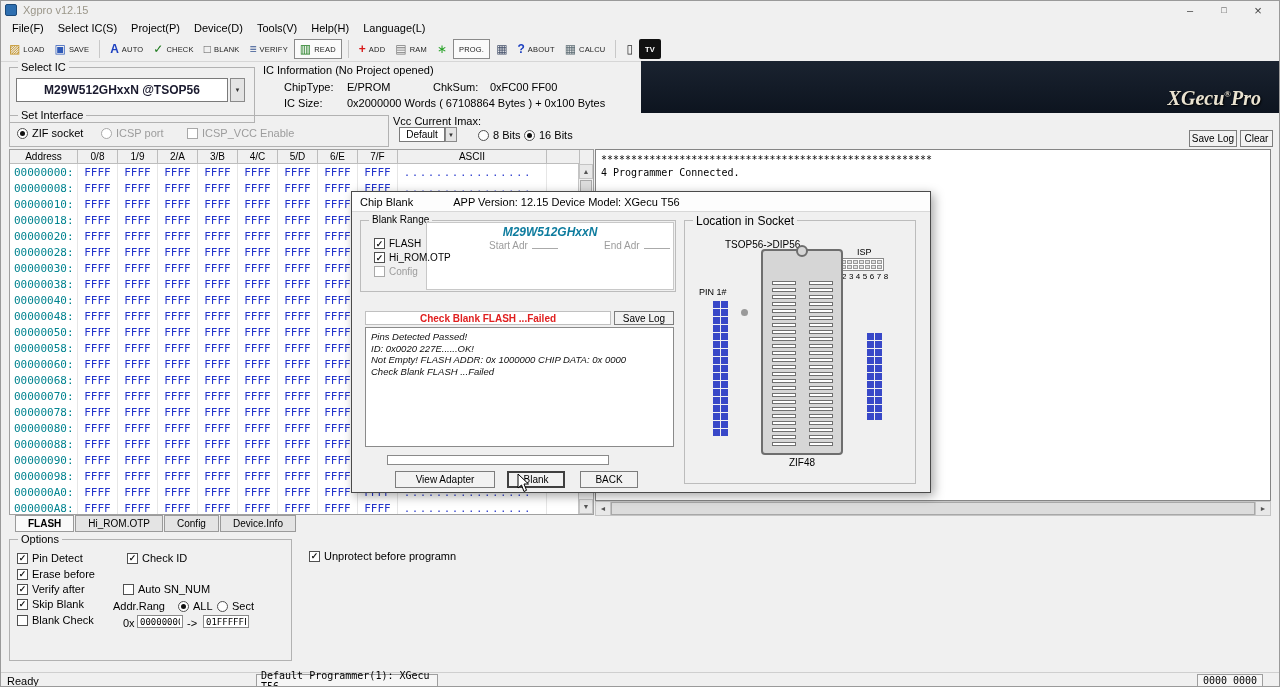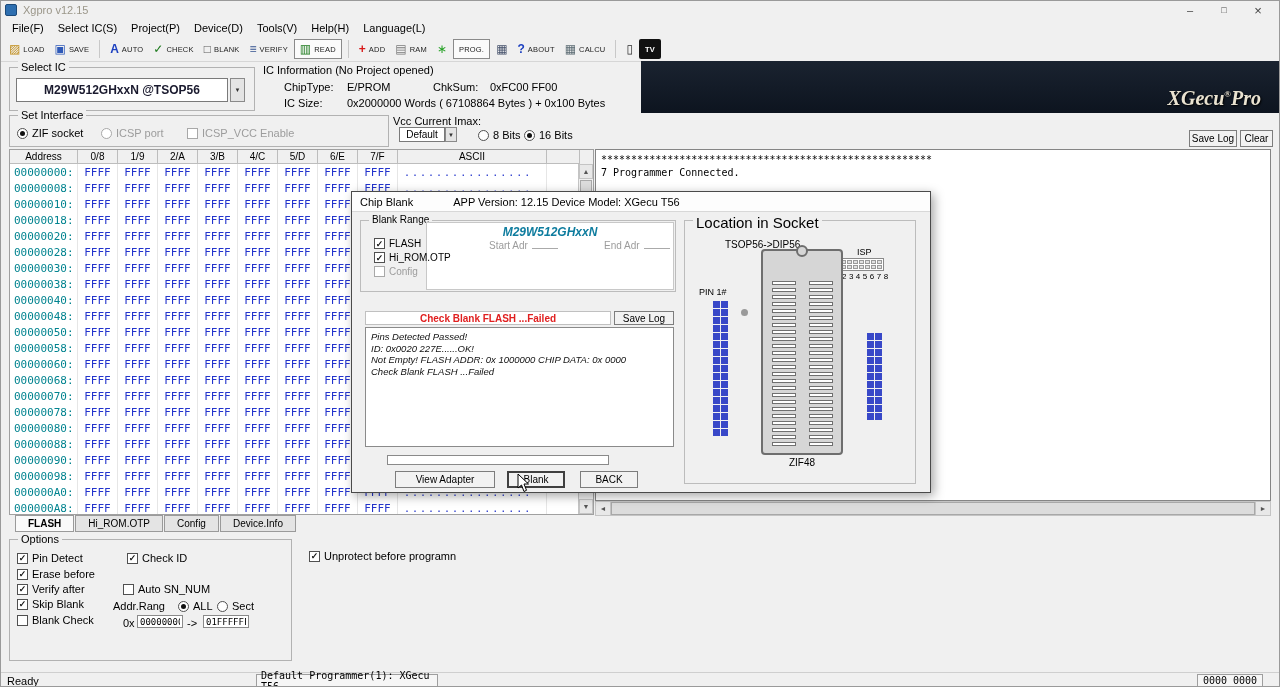--- a/index.html
+++ b/index.html
@@ -190,21 +190,21 @@
         <span class="tb-label">TV</span>
       </div>
     </div>
 
   <div class="logo-panel">
     <div class="brand">
       <span>XGecu</span><sup>®</sup><span>Pro</span>
     </div>
   </div>
 
-  <div class="groupbox" style="left:8px;top:66px;width:246px;height:44px">
+  <div class="groupbox" style="left:8px;top:66px;width:246px;height:56px">
     <span class="glabel">Select IC</span>
     <div class="combo abs" style="left:6px;top:10px;width:212px;height:24px;font-weight:bold;font-size:12px;color:#1a1a2e">M29W512GHxxN   @TSOP56</div>
     <div class="dd-btn abs" style="left:220px;top:10px;width:15px;height:24px"></div>
   </div>
 
   <span class="abs" style="left:262px;top:63px">IC Information (No Project opened)</span>
   <span class="abs" style="left:283px;top:80px">ChipType:</span>
   <span class="abs" style="left:346px;top:80px">E/PROM</span>
   <span class="abs" style="left:432px;top:80px">ChkSum:</span>
   <span class="abs" style="left:489px;top:80px">0xFC00 FF00</span>
@@ -546,21 +546,21 @@
     <div class="vscroll">
       <div class="varrow">▲</div>
       <div class="vthumb"></div>
       <div class="varrow down">▼</div>
     </div>
   </div>
 
   <div class="log-panel">
     <div>
         <div>*******************************************************</div>
-        <div> 7 Programmer Connected.</div>
+        <div> 4 Programmer Connected.</div>
       </div>
   </div>
   <div class="hscroll">
     <div class="harrow">◄</div>
     <div class="hthumb"></div>
     <div class="harrow right">►</div>
   </div>
 
   <div class="tab-bar">
       <div class="tab active">FLASH</div>
@@ -662,21 +662,21 @@
         <div>Check Blank FLASH ...Failed</div>
       </div>
 
     <div class="progress" style="left:35px;top:263px;width:222px;height:10px"></div>
 
     <div class="btn dabs" style="left:43px;top:279px;width:100px;height:17px">View Adapter</div>
     <div class="btn dabs" style="left:155px;top:279px;width:58px;height:17px;border:2px solid #404040">Blank</div>
     <div class="btn dabs" style="left:228px;top:279px;width:58px;height:17px">BACK</div>
 
     <div class="groupbox" style="left:332px;top:28px;width:232px;height:264px;border-color:#bcbcbc">
-      <span class="glabel" style="font-size:15px">Location in Socket</span>
+      <span class="glabel" style="font-size:12px">Location in Socket</span>
       <span class="abs small-label" style="left:40px;top:18px">TSOP56-&gt;DIP56</span>
       <span class="abs small-label" style="left:172px;top:26px;font-size:9px">ISP</span>
       <div class="ispgrid abs" style="left:148px;top:37px">
           <div class="isppin"></div>
           <div class="isppin"></div>
           <div class="isppin"></div>
           <div class="isppin"></div>
           <div class="isppin"></div>
           <div class="isppin"></div>
           <div class="isppin"></div>

